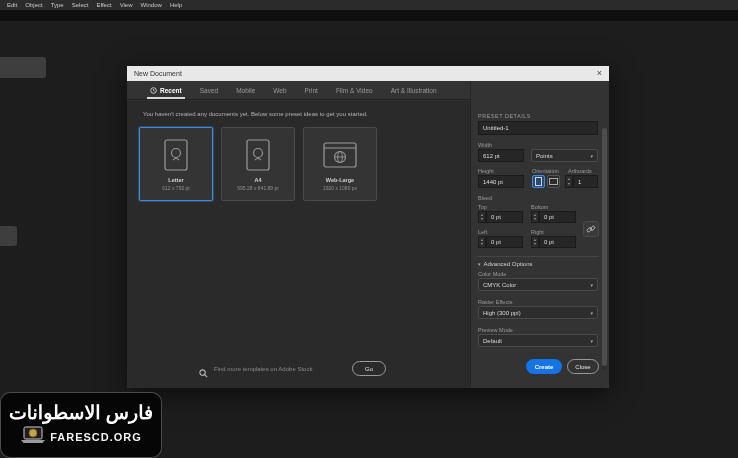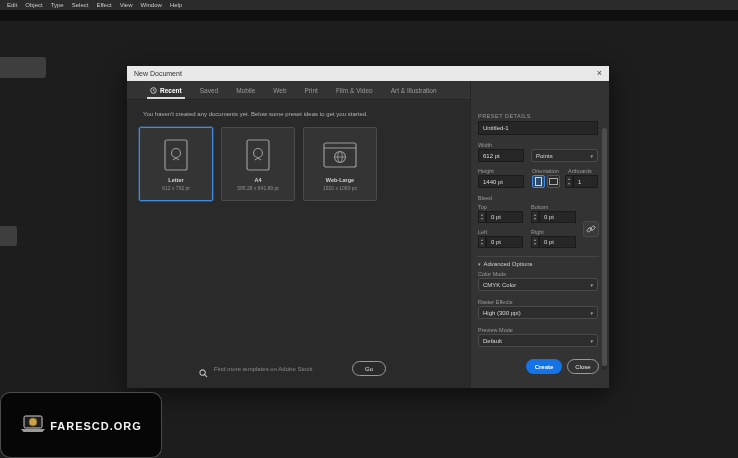--- a/index.html
+++ b/index.html
@@ -293,20 +293,21 @@
       <button class="pill create" style="left:55px; top:278px;">Create</button>
       <button class="pill closeb" style="left:96px; top:278px;">Close</button>
 
       <div class="sbar">
         <div class="sthumb"></div>
       </div>
     </div>
   </div>
 
   <div class="wm">
+    <div class="ar">فارس الاسطوانات</div>
     <div class="row2">
       <span>
         <svg width="26" height="18" viewBox="0 0 26 18">
             <rect x="4" y="1" width="18" height="12" rx="1.5" fill="#1e1e1e" stroke="#cfcfcf" stroke-width="1"></rect>
             <circle cx="13" cy="7" r="4" fill="#caa24a" stroke="#7a5c1e" stroke-width="0.8"></circle>
             <path d="M1 14 h24 l-2.5 3 h-19 z" fill="#9a9a9a"></path>
           </svg>
       </span>
       <span class="lat">FARESCD.ORG</span>
     </div>

